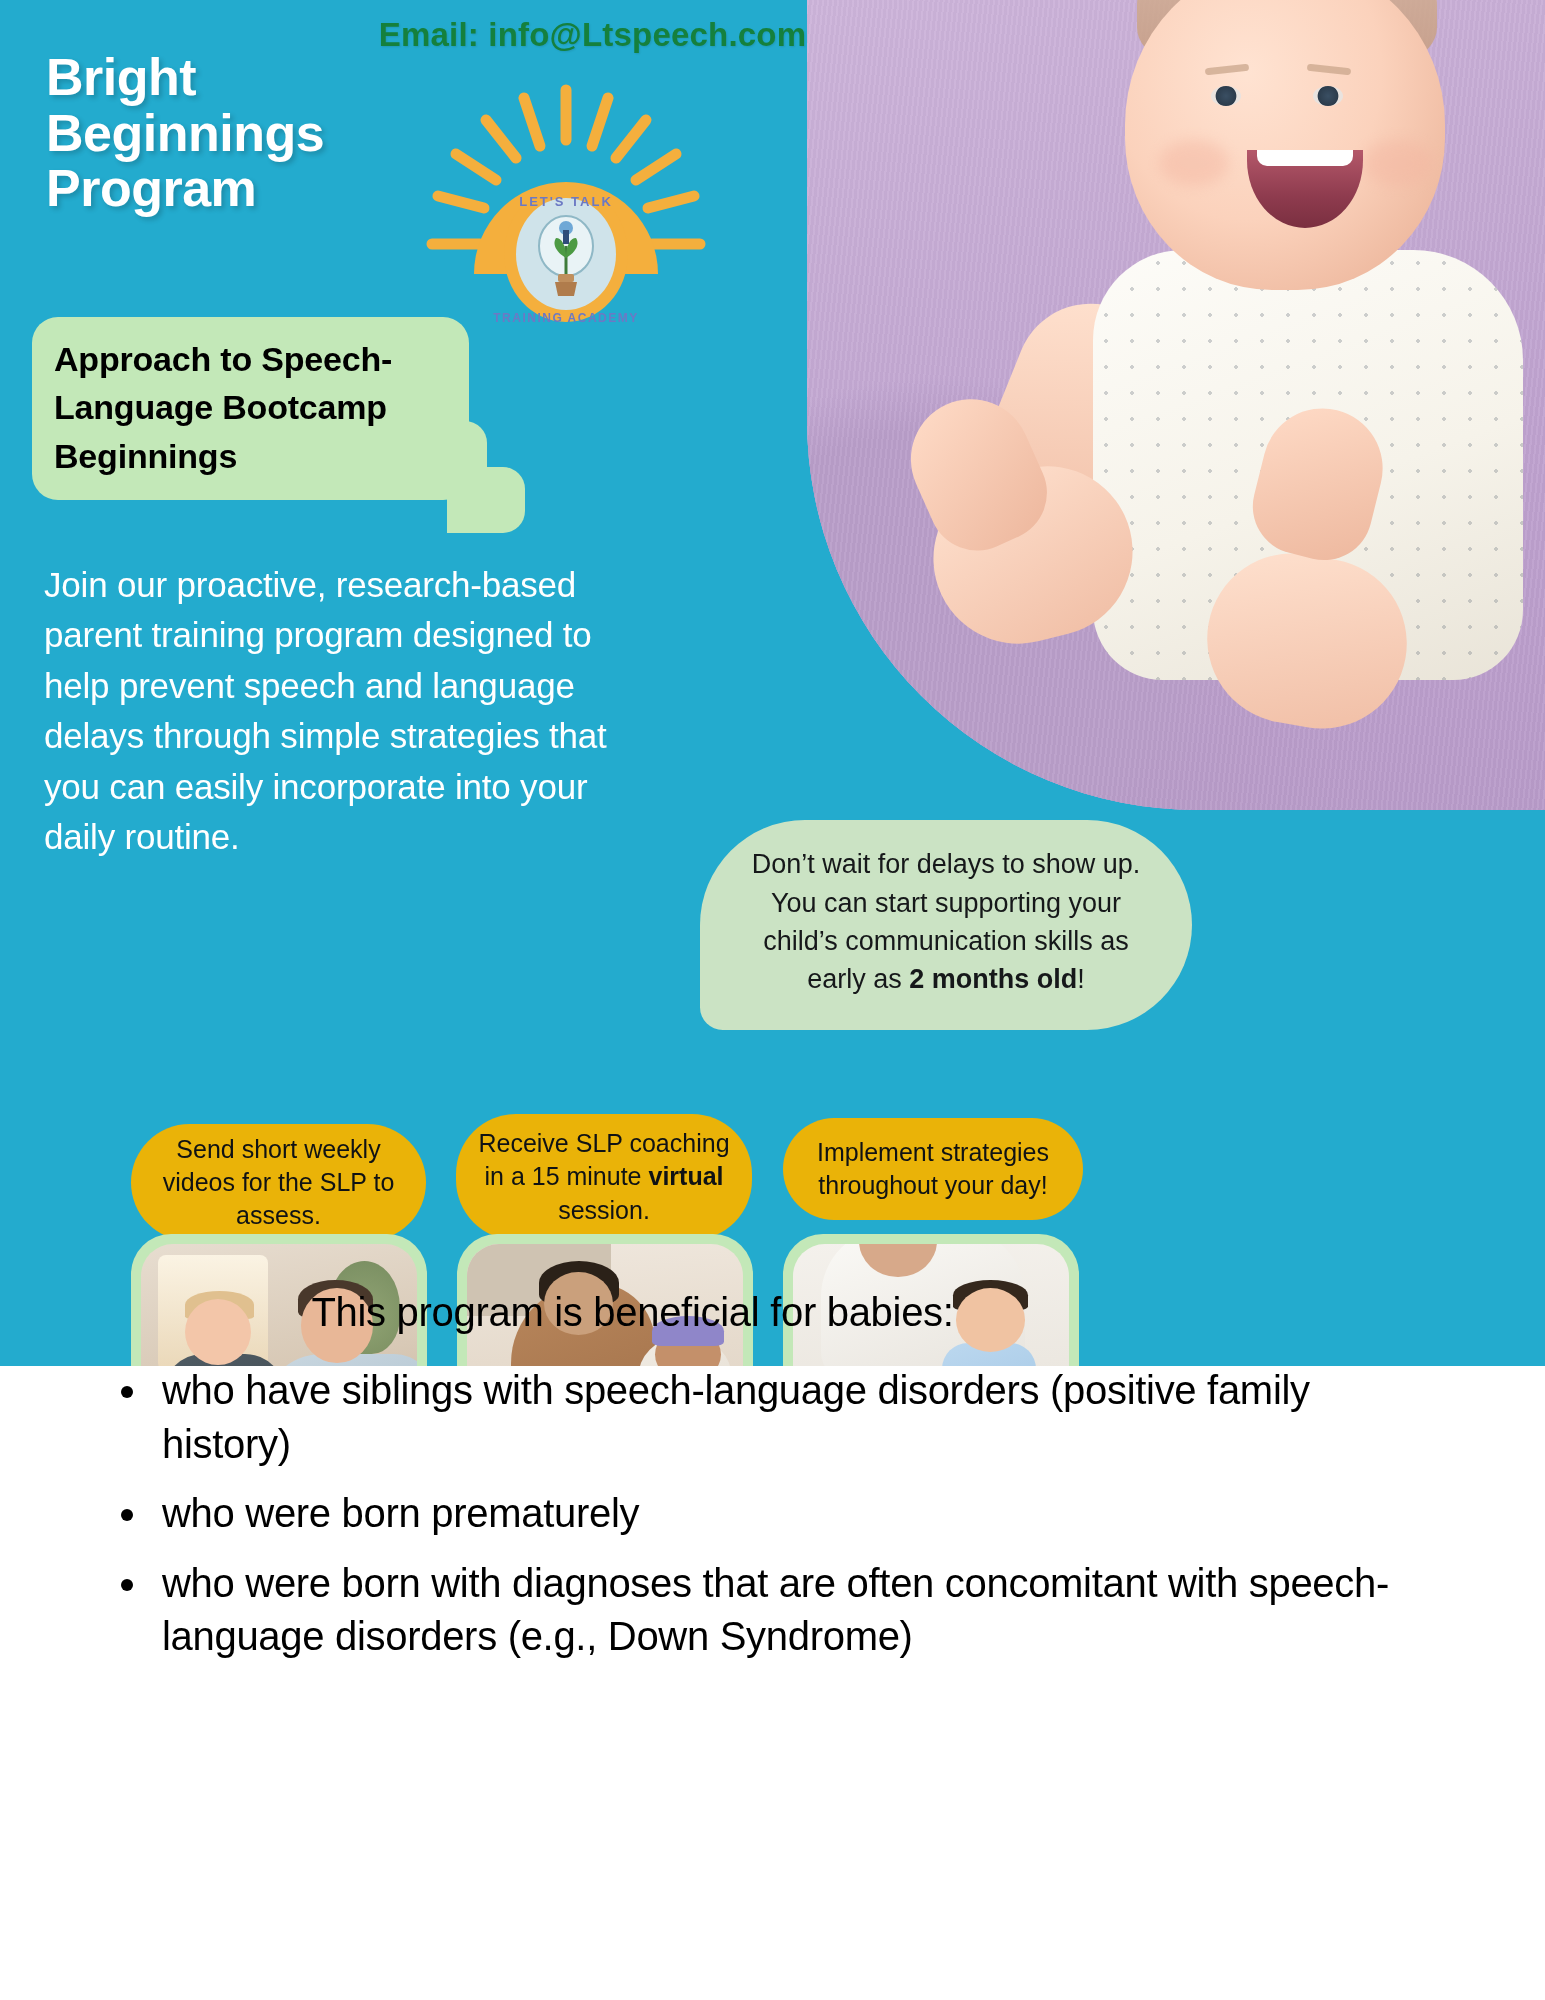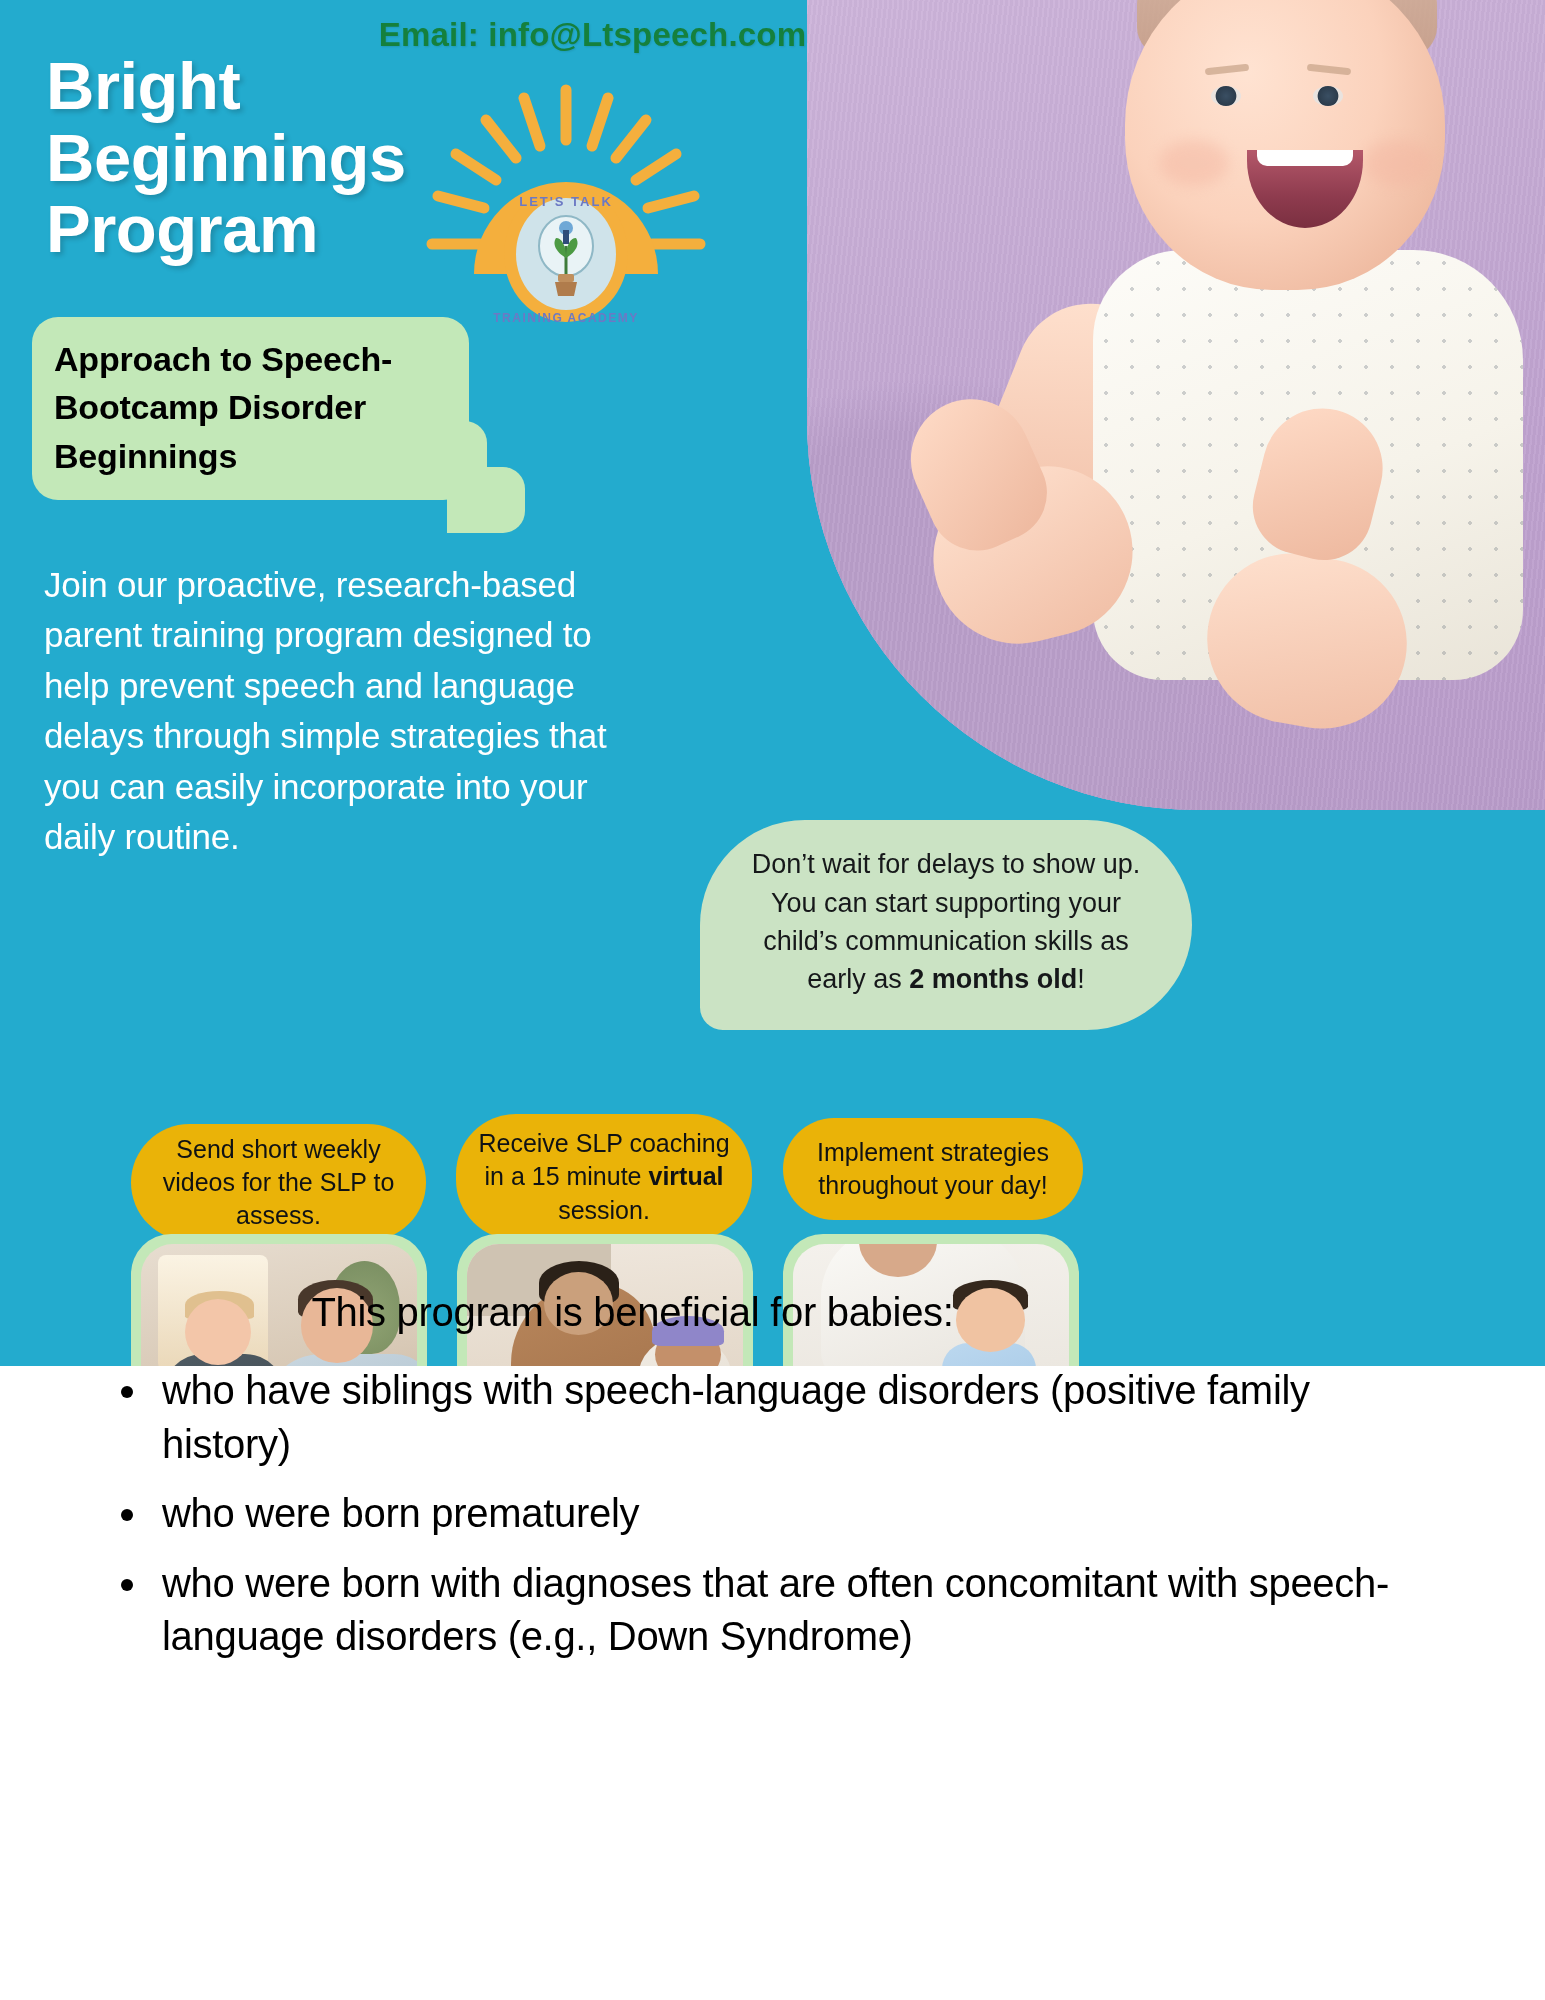--- a/index.html
+++ b/index.html
@@ -89,21 +89,21 @@
 
   
   .email-line{
     position:absolute; left:0; right:0; top:16px;
     text-align:center; padding-right:360px;
     color:#15803d; font-weight:bold; font-size:33px; letter-spacing:.2px;
     text-shadow:1px 1px 2px rgba(0,0,0,.10);
   }
   .title{
     position:absolute; left:46px; top:50px; width:520px;
-    color:#ffffff; font-weight:bold; font-size:67px; line-height:1.07;
+    color:#ffffff; font-weight:bold; font-size:52px; line-height:1.07;
     text-shadow:3px 3px 5px rgba(0,0,0,.18);
     letter-spacing:-.5px;
   }
 
   
   .logo-wrap{ position:absolute; left:416px; top:78px; width:300px; height:260px; }
   .logo-wrap svg{ width:300px; height:260px; display:block; }
 
   
   .subtitle-badge{
@@ -282,21 +282,21 @@
         <circle cx="150" cy="150" r="7" fill="#6FA8D6"></circle>
         <rect x="147" y="152" width="6" height="14" fill="#2F4C7A"></rect>
       </g>
       <text x="150" y="128" font-family="'Liberation Sans',sans-serif" font-size="13" font-weight="bold" fill="#6C79C4" text-anchor="middle" letter-spacing="2">LET'S TALK</text>
       <text x="150" y="244" font-family="'Liberation Sans',sans-serif" font-size="12" font-weight="bold" fill="#6C79C4" text-anchor="middle" letter-spacing="1.5">TRAINING ACADEMY</text>
     </svg>
   </div>
 
   <div class="subtitle-badge">
     <div>Approach to Speech-</div>
-    <div>Bootcamp Disorder</div>
+    <div>Language Bootcamp</div>
     <div>Beginnings</div>
     <div class="tail-a"></div>
     <div class="tail-b"></div>
   </div>
 
   <div class="body-copy">Join our proactive, research-based parent training program designed to help prevent speech and language delays through simple strategies that you can easily incorporate into your daily routine.</div>
 
   <div class="green-bubble">
     <span><span>Don’t wait for delays to show up. You can start supporting your child’s communication skills as early as </span><b>2 months old</b><span>!</span></span>
   </div>

